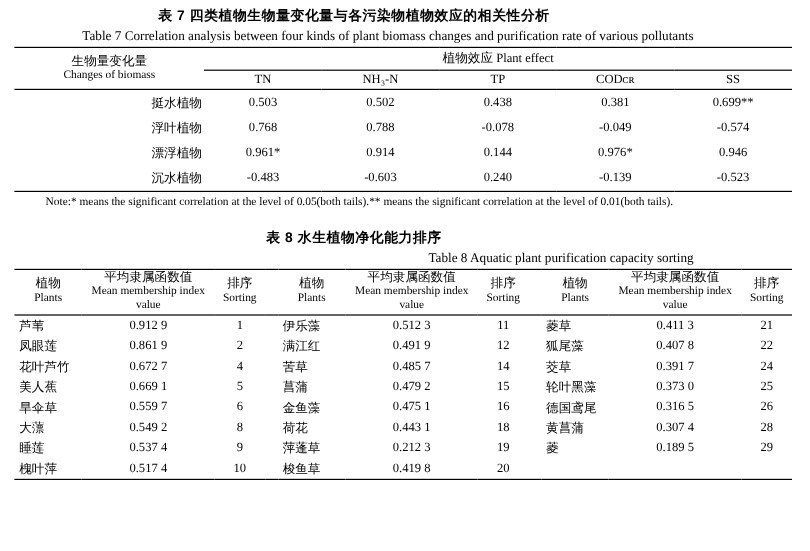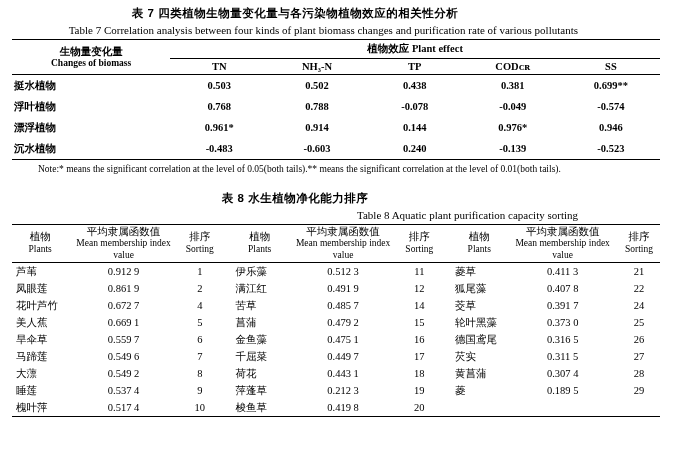--- a/index.html
+++ b/index.html
@@ -42,33 +42,33 @@
     font-size: 10.5px;
   }
   
   .t7 {
     width: 648px;
     margin: 0 auto;
   }
   .t7 td, .t7 th {
     padding: 2px 2px;
     text-align: center;
-    font-weight: bold;
+    font-weight: normal;
     vertical-align: middle;
   }
   .rule-top { border-top: 1.6px solid #000; }
   .rule-bot { border-bottom: 1.6px solid #000; }
   .t7 .stub {
     width: 160px;
     text-align: center;
     line-height: 1.25;
   }
   .t7 .sub-en { font-size: 9.5px; }
   .t7 .numcell { width: 97px; }
-  .t7 .rowlabel { text-align: left; }
+  .t7 .rowlabel { text-align: right; }
   .t7 .datarow td { height: 17px; }
   .spanline {
     border-bottom: 0.8px solid #000;
   }
   .notes {
     width: 648px;
     margin: 3px auto 0 auto;
     font-size: 9.5px;
     line-height: 1.45;
   }
@@ -268,33 +268,20 @@
         <td class="gap"></td>
         <td class="c-plant">金鱼藻</td>
         <td class="c-val">0.475 1</td>
         <td class="c-sort">16</td>
         <td class="gap"></td>
         <td class="c-plant">德国鸢尾</td>
         <td class="c-val">0.316 5</td>
         <td class="c-sort">26</td>
       </tr>
       <tr>
-        <td class="c-plant">马蹄莲</td>
-        <td class="c-val">0.549 6</td>
-        <td class="c-sort">7</td>
-        <td class="gap"></td>
-        <td class="c-plant">千屈菜</td>
-        <td class="c-val">0.449 7</td>
-        <td class="c-sort">17</td>
-        <td class="gap"></td>
-        <td class="c-plant">芡实</td>
-        <td class="c-val">0.311 5</td>
-        <td class="c-sort">27</td>
-      </tr>
-      <tr>
         <td class="c-plant">大薸</td>
         <td class="c-val">0.549 2</td>
         <td class="c-sort">8</td>
         <td class="gap"></td>
         <td class="c-plant">荷花</td>
         <td class="c-val">0.443 1</td>
         <td class="c-sort">18</td>
         <td class="gap"></td>
         <td class="c-plant">黄菖蒲</td>
         <td class="c-val">0.307 4</td>

